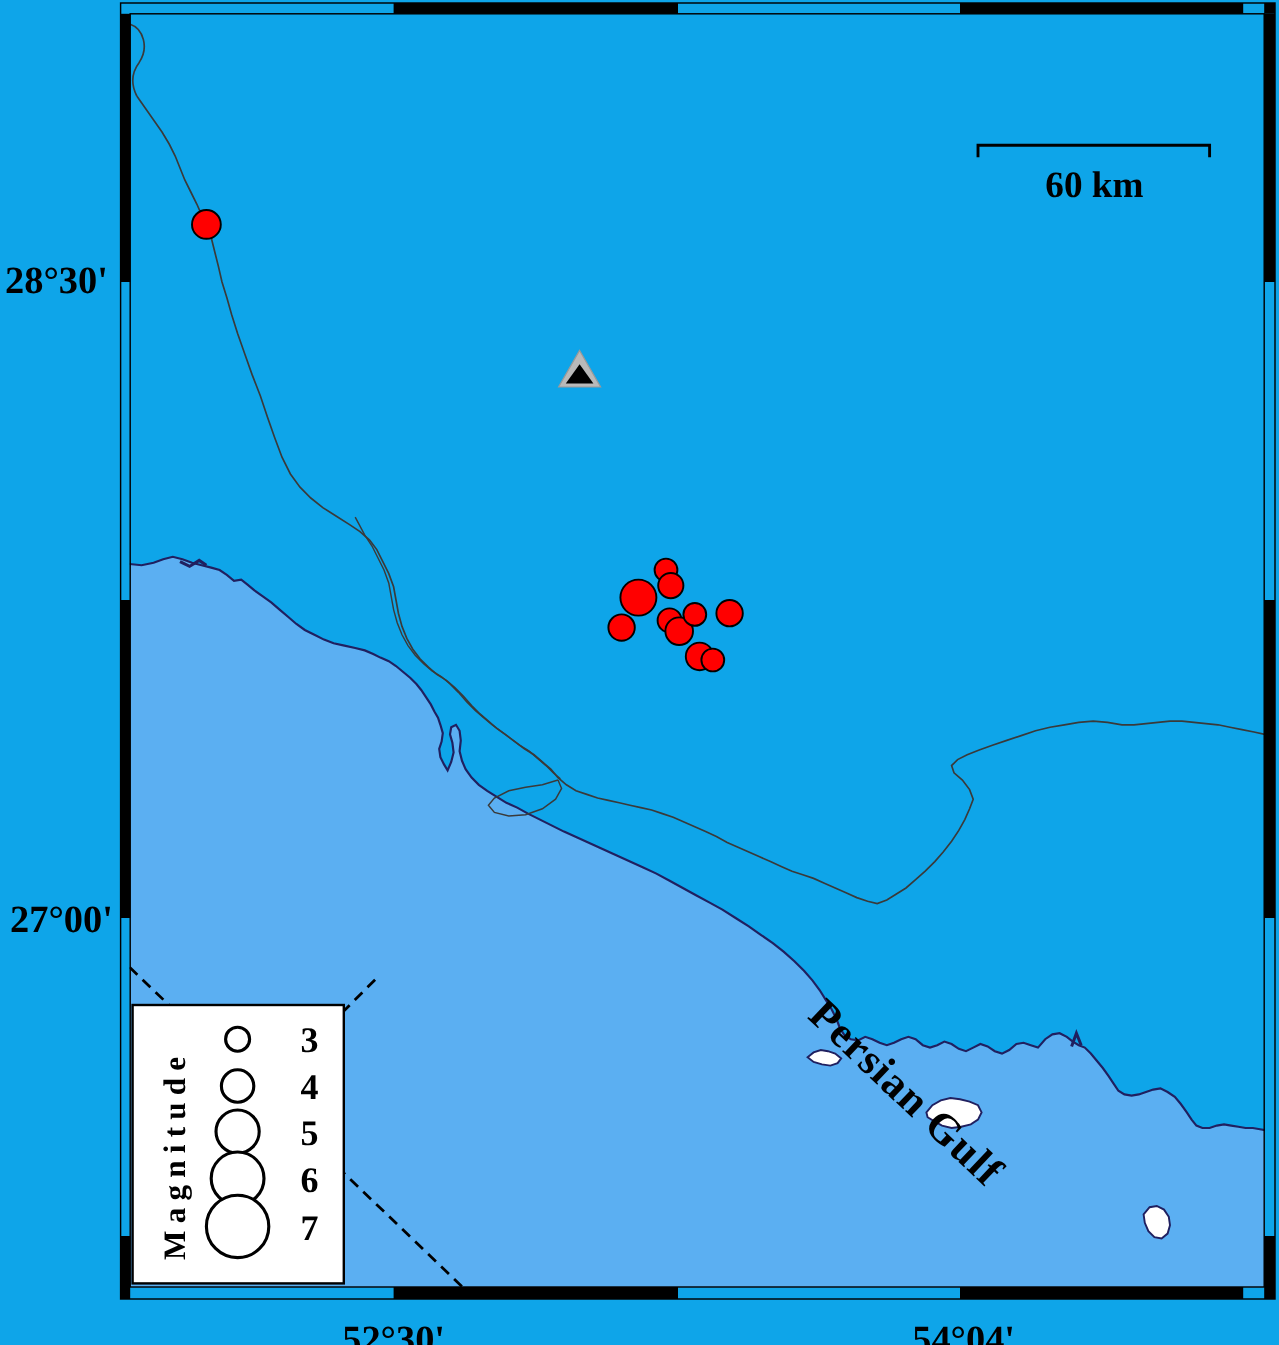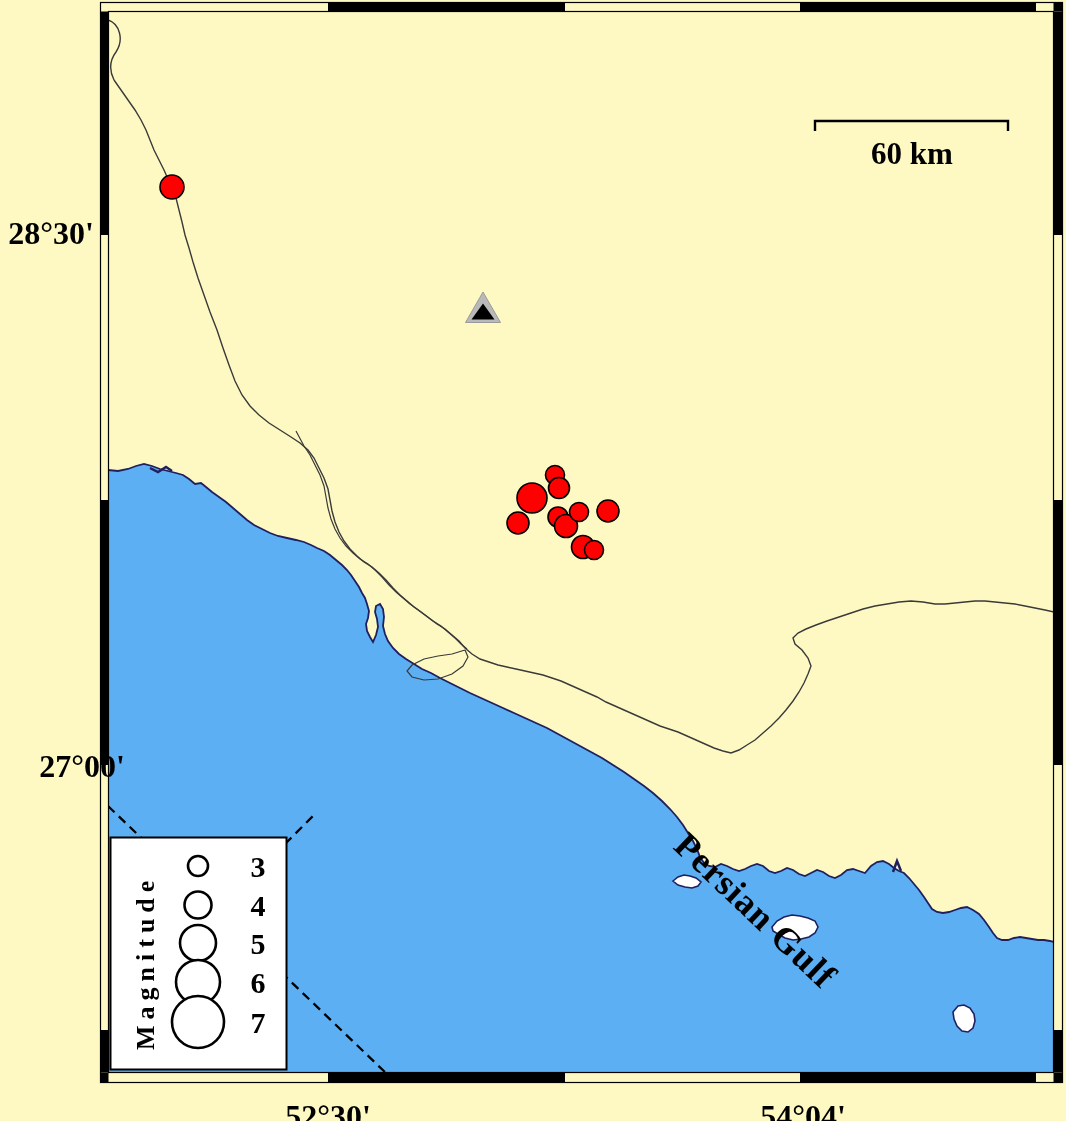--- a/index.html
+++ b/index.html
@@ -1,16 +1,16 @@
 <!DOCTYPE html>
 <html><head>
 <meta charset="utf-8">
 <style>
   html,body{margin:0;padding:0;background:#fff;}
-  #stage{position:relative;width:1066px;height:1121px;background:#fef9c3;overflow:hidden;
+  #stage{position:relative;width:1066px;height:1121px;background:#0ea5e9;overflow:hidden;
          font-family:"Liberation Serif","DejaVu Serif",serif;text-decoration:underline;}
   svg{position:absolute;left:0;top:0;}
   .axis-label{position:absolute;font:bold 32px "Liberation Serif","DejaVu Serif",serif;color:#000;}
   .axis-left{width:94px;text-align:right;}
   .axis-bottom{width:160px;text-align:center;margin-top:14px;}
   .map-text{font-family:"Liberation Serif","DejaVu Serif",serif;font-weight:bold;fill:#000;}
 </style>
 </head>
 <body>
 
@@ -105,17 +105,17 @@
       <rect x="100.5" y="11.5" width="8" height="223.5" fill="#000"></rect>
       <rect x="100.5" y="500" width="8" height="265" fill="#000"></rect>
       <rect x="100.5" y="1030" width="8" height="42.5" fill="#000"></rect>
 
       <rect x="1053.5" y="11.5" width="9" height="223.5" fill="#000"></rect>
       <rect x="1053.5" y="500" width="9" height="265" fill="#000"></rect>
       <rect x="1053.5" y="1030" width="9" height="42.5" fill="#000"></rect>
     </g>
   </svg>
 
-  <div class="axis-label axis-left" style="left:0;top:215px;">28°30'</div>
-  <div class="axis-label axis-left" style="left:0;top:748px;padding-left:31px;">27°00'</div>
+  <div class="axis-label axis-left" style="left:0;top:215px;text-align:center;">28°30'</div>
+  <div class="axis-label axis-left" style="left:0;top:748px;">27°00'</div>
   <div class="axis-label axis-bottom" style="left:248px;top:1084px;">52°30'</div>
   <div class="axis-label axis-bottom" style="left:723px;top:1084px;">54°04'</div>
 </div>
 
 </body></html>

